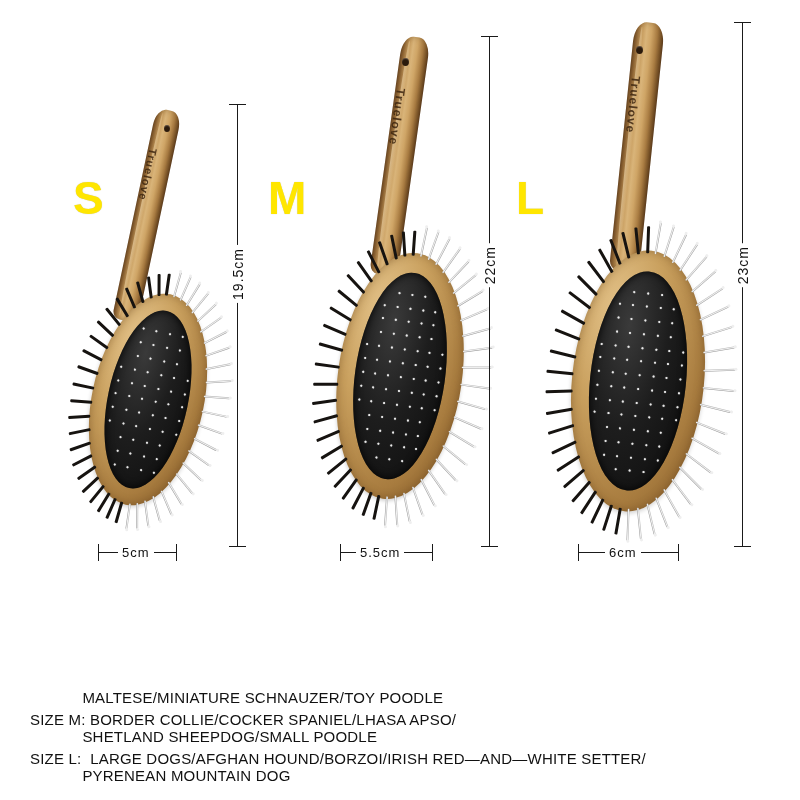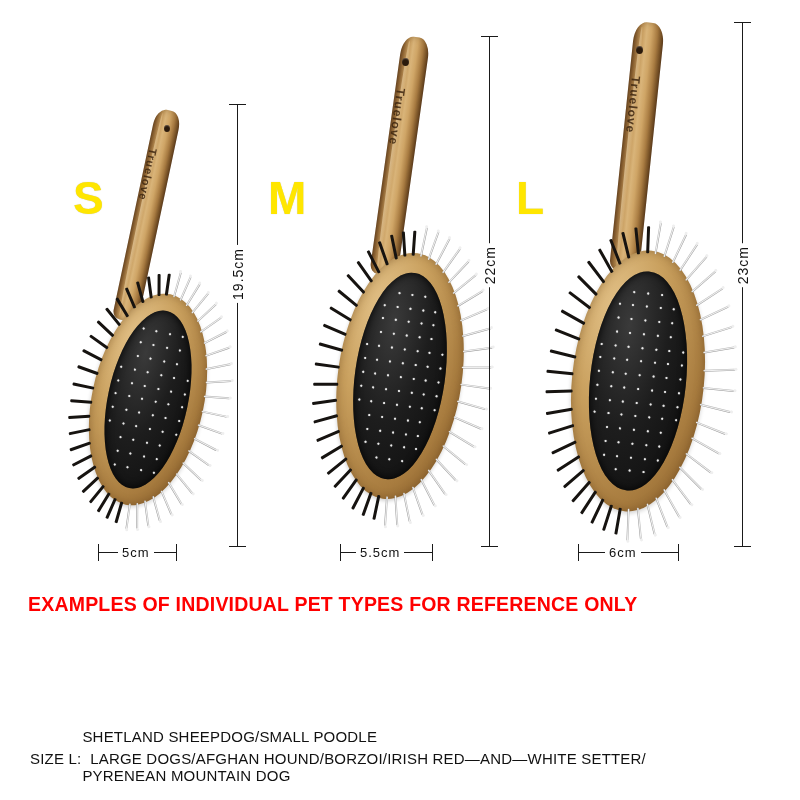--- a/index.html
+++ b/index.html
@@ -623,19 +623,20 @@
   <div class="vline" style="left:742px; top:22px; height:524px;"></div>
   <div class="vcap" style="left:734px; top:22px; width:17px;"></div>
   <div class="vcap" style="left:734px; top:546px; width:17px;"></div>
   <div class="vlabel" style="left:735px; top:243px;">23cm</div>
 
   <div class="hline" style="left:578px; top:552px; width:100px;"></div>
   <div class="hcap" style="left:578px; top:544px; height:17px;"></div>
   <div class="hcap" style="left:678px; top:544px; height:17px;"></div>
   <div class="hlabel" style="left:605px; top:545px;">6cm</div>
 
-  <div class="headline">EXAMPLES OF INDIVIDUAL PET TYPES FOR REFERENCE ONLY</div>
-
+
+  <div class="size-block" style="top:689px;">            MALTESE/MINIATURE SCHNAUZER/TOY POODLE</div>
+  <div class="size-block" style="top:711px;">SIZE M: BORDER COLLIE/COCKER SPANIEL/LHASA APSO/</div>
   <div class="size-block" style="top:728px;">            SHETLAND SHEEPDOG/SMALL POODLE</div>
   <div class="size-block" style="top:750px;">SIZE L:  LARGE DOGS/AFGHAN HOUND/BORZOI/IRISH RED—AND—WHITE SETTER/</div>
   <div class="size-block" style="top:767px;">            PYRENEAN MOUNTAIN DOG</div>
 
 </div>
 
 </body></html>

